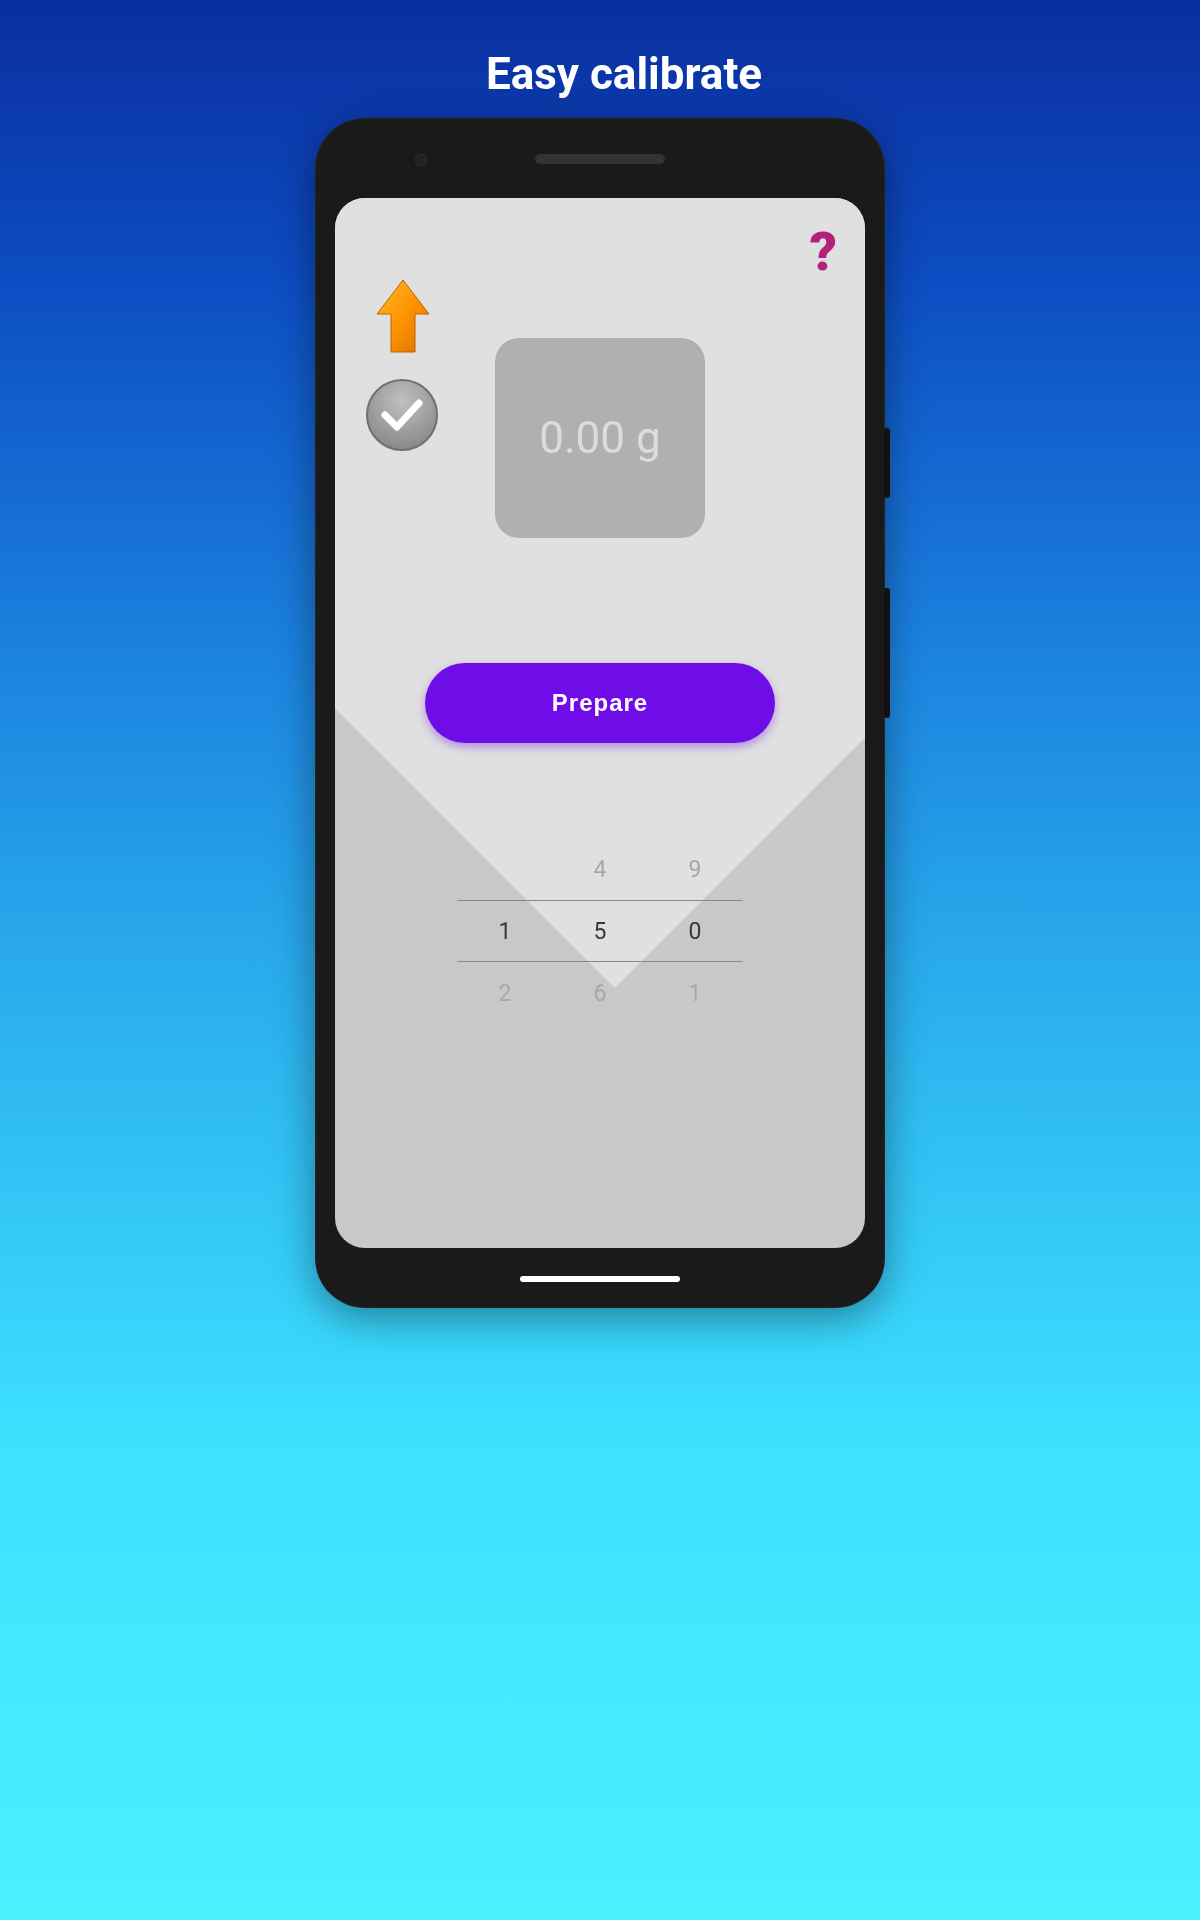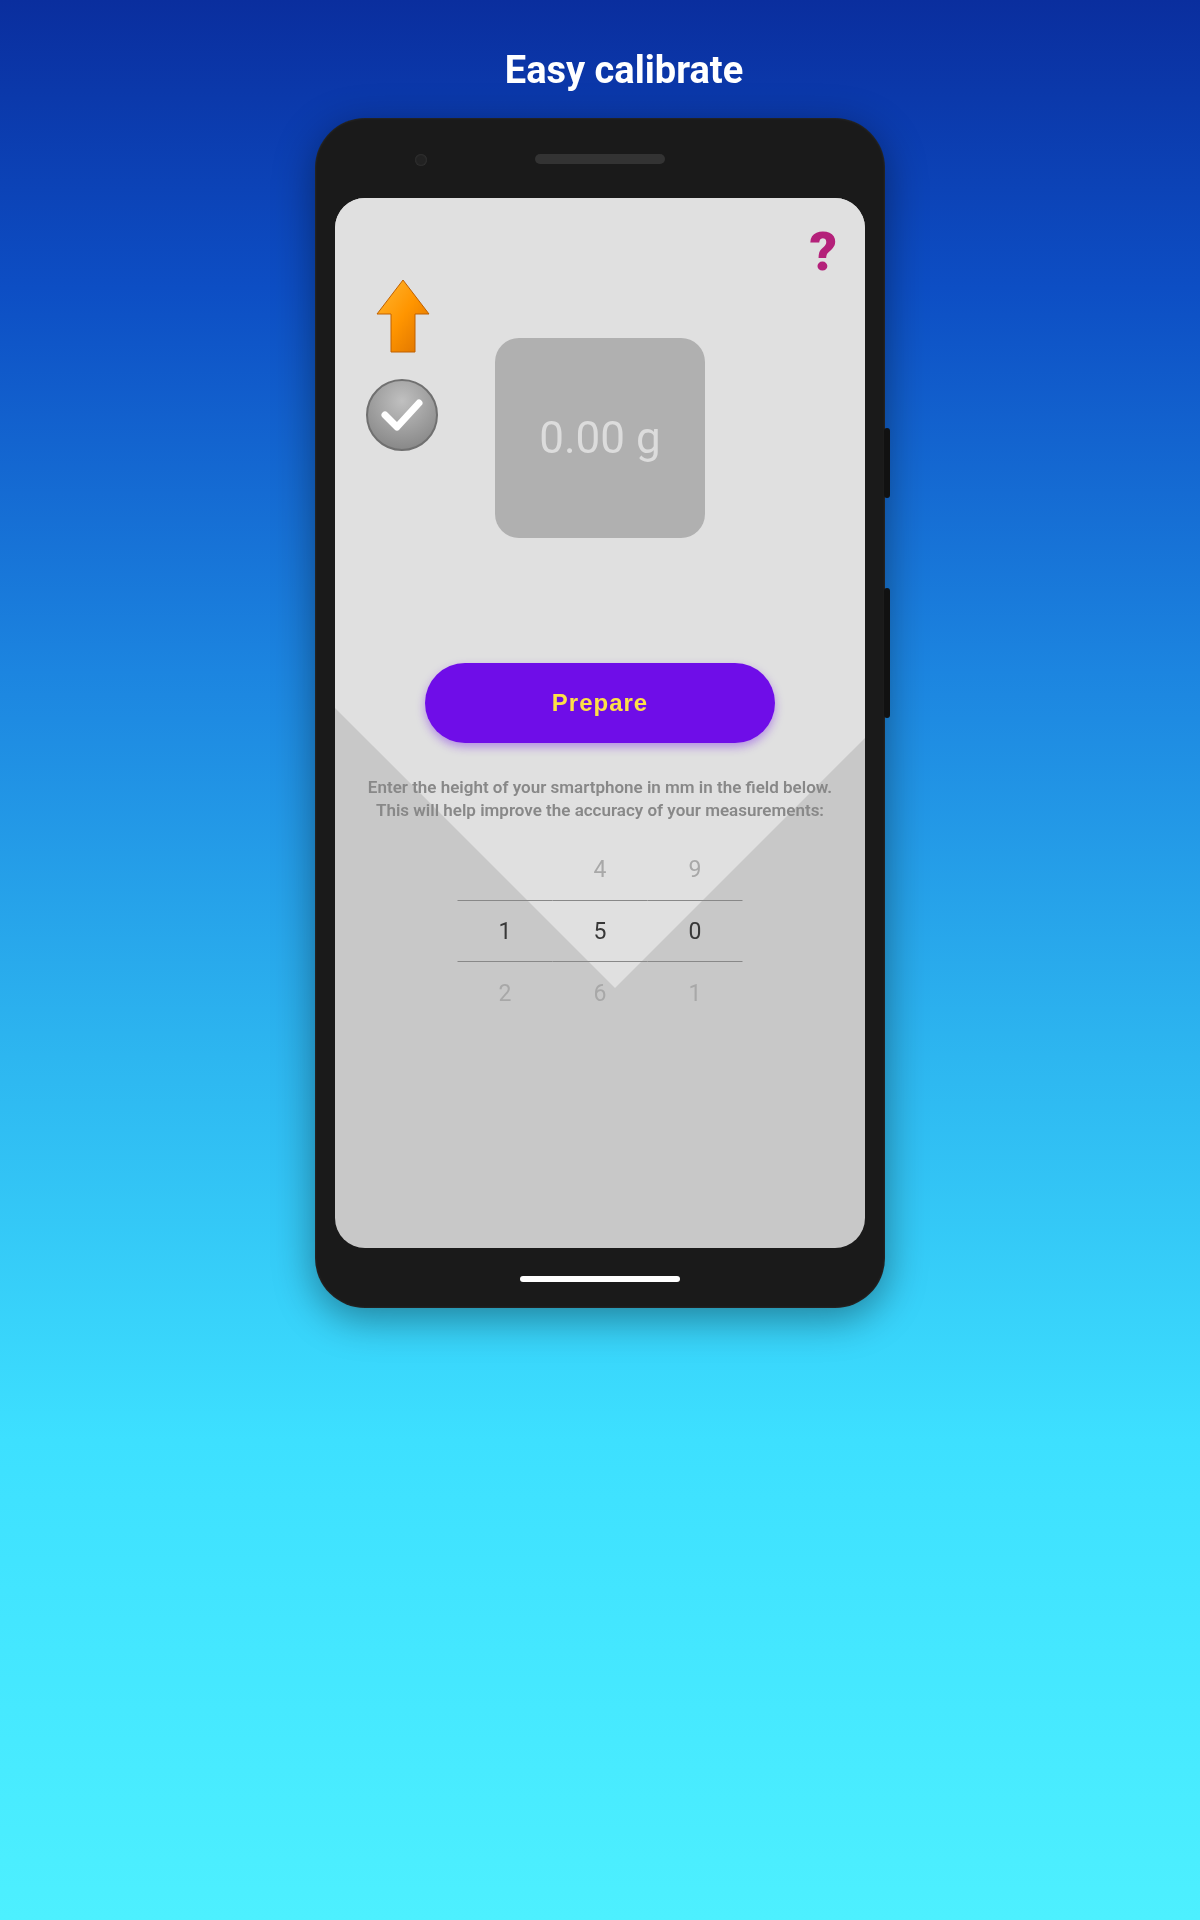--- a/index.html
+++ b/index.html
@@ -7,21 +7,21 @@
   width: 1200px;
   height: 1920px;
   background: linear-gradient(to bottom, #0a2e9e 0%, #0d4ec4 15%, #1c85e0 35%, #2db6f0 55%, #3de0ff 75%, #4df0ff 100%);
   font-family: -apple-system, BlinkMacSystemFont, 'Segoe UI', Roboto, Arial, sans-serif;
   overflow: hidden;
   position: relative;
 }
 .page-title {
   text-align: center;
   color: white;
-  font-size: 38px;
+  font-size: 44px;
   font-weight: 700;
   padding-top: 48px;
   padding-left: 48px;
 }
 .phone-frame {
   position: absolute;
   left: 50%;
   transform: translateX(-50%);
   top: 118px;
   width: 570px;
@@ -137,21 +137,21 @@
 .prepare-btn {
   position: absolute;
   top: 465px;
   left: 50%;
   transform: translateX(-50%);
   width: 350px;
   height: 80px;
   background: #6f0de8;
   border: none;
   border-radius: 40px;
-  color: #fde047;
+  color: #ffffff;
   font-size: 24px;
   font-weight: 600;
   letter-spacing: 1px;
   cursor: pointer;
   z-index: 5;
   box-shadow: 0 4px 10px rgba(111,13,232,0.4);
 }
 .instructions {
   position: absolute;
   top: 578px;
@@ -232,24 +232,20 @@
         <path d="M20 37 L32 49 L54 25" stroke="white" stroke-width="7" fill="none" stroke-linecap="round" stroke-linejoin="round"></path>
       </svg>
     </div>
 
     <div class="weight-display">
       <span class="weight-text">0.00 g</span>
     </div>
 
     <button class="prepare-btn">Prepare</button>
 
-    <div class="instructions">
-      <span>Enter the height of your smartphone in mm in the field below.</span><br>
-      <span>This will help improve the accuracy of your measurements:</span>
-    </div>
 
     <div class="picker">
       <div class="picker-col">
         <div class="picker-cell"></div>
         <div class="picker-cell sel">1</div>
         <div class="picker-cell">2</div>
       </div>
       <div class="picker-col">
         <div class="picker-cell">4</div>
         <div class="picker-cell sel">5</div>

